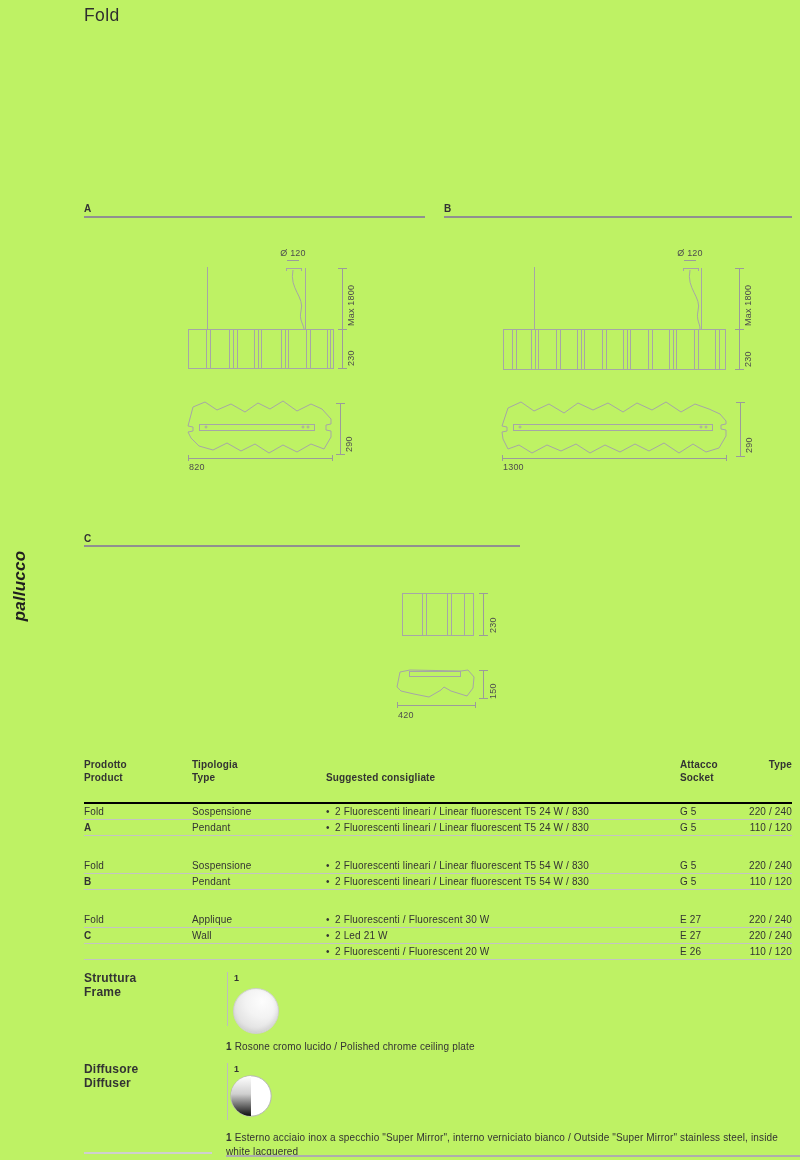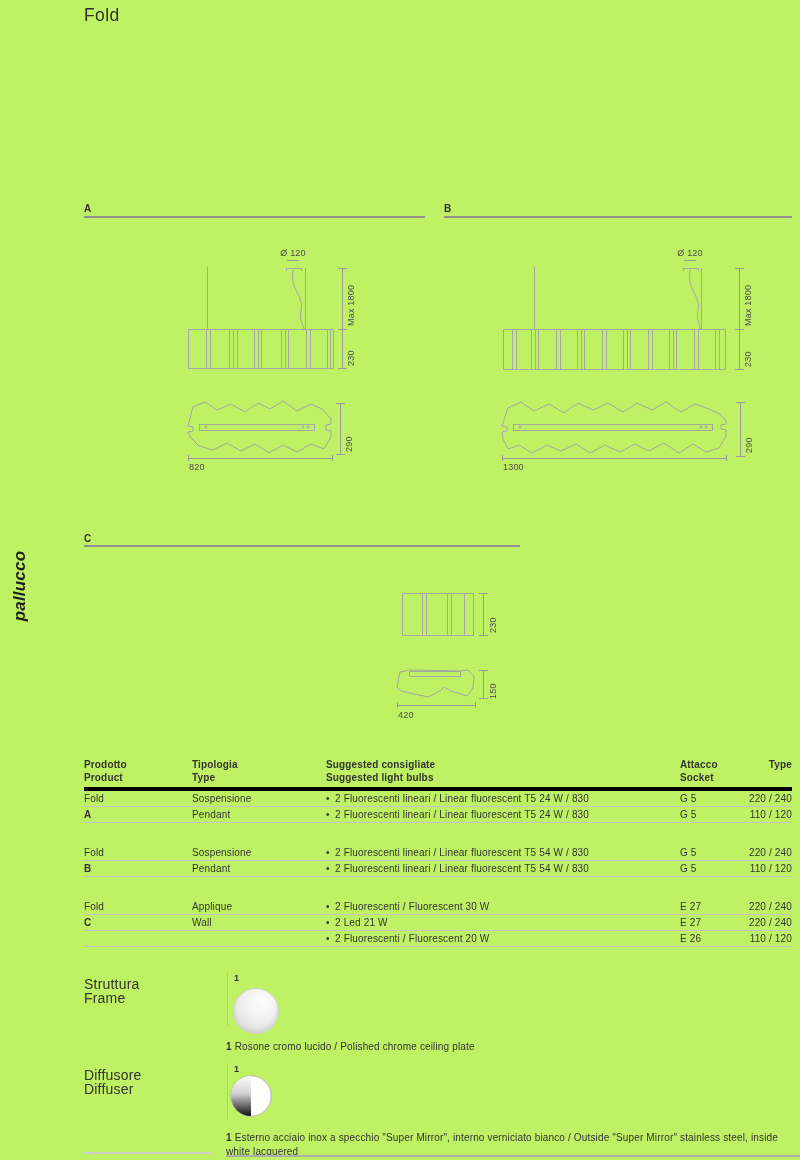--- a/index.html
+++ b/index.html
@@ -22,27 +22,27 @@
   
   .drawings{position:absolute;left:0;top:0;width:800px;height:760px;}
   .drawings text{font-family:"Liberation Sans","DejaVu Sans",sans-serif;font-size:9px;fill:#4d4d4d;letter-spacing:.2px;}
   .stk{stroke:#a6a6a6;stroke-width:1;fill:none;}
   .stkc{stroke:#a6a6a6;stroke-width:1;fill:none;shape-rendering:crispEdges;}
   .dim{stroke:#9b9b9b;stroke-width:1;fill:none;shape-rendering:crispEdges;}
   
   .spec{position:absolute;left:84px;top:758px;width:708px;font-size:10px;letter-spacing:.15px;color:#333;}
   .trow{display:flex;align-items:flex-end;}
   .c1{width:108px;} .c2{width:134px;} .c3{width:354px;} .c4{width:57px;} .c5{width:55px;text-align:right;}
-  .thead{padding-bottom:3px;border-bottom:4px solid #000000;font-weight:700;line-height:13px;}
+  .thead{padding-bottom:18px;border-bottom:2px solid #000000;font-weight:700;line-height:13px;}
   .row{height:15px;line-height:15px;border-bottom:1px solid #c3c3c3;white-space:nowrap;}
   .group{margin-top:22px;}
   .strong{font-weight:700;}
   .bullet{display:inline-block;width:9px;}
   
-  .blk-label{position:absolute;left:84px;font-size:14px;font-weight:400;line-height:13.5px;letter-spacing:.2px;color:#333;margin-top:6px;}
+  .blk-label{position:absolute;left:84px;font-size:12px;font-weight:700;line-height:13.5px;letter-spacing:.2px;color:#333;}
   .vrule{position:absolute;left:227px;width:1px;background:#bdbdbd;}
   .item-num{position:absolute;left:234px;font-size:9px;font-weight:700;color:#333;}
   .chrome-circle{
     position:absolute;left:233px;top:988px;width:44px;height:44px;border-radius:50%;
     background:radial-gradient(circle at 64% 28%, #fdfdfd 0%, #f3f3f3 38%, #e3e3e3 68%, #d3d3d3 100%);
     border:1px solid #cfcfcf;box-shadow:inset -1px -2px 4px rgba(0,0,0,.08);
   }
   .caption{position:absolute;left:226px;font-size:10px;letter-spacing:.15px;color:#333;line-height:14px;}
   .cap-num{font-weight:700;}
   .bottom-rule-left{position:absolute;left:84px;top:1152px;width:128px;height:2px;background:#cfcfcf;}
@@ -210,21 +210,20 @@
       <div class="c1">
         <div>Prodotto</div>
           <div>Product</div>
       </div>
       <div class="c2">
         <div>Tipologia</div>
           <div>Type</div>
       </div>
       <div class="c3">
         <div>Suggested consigliate</div>
-          <div>Suggested light bulbs</div>
       </div>
       <div class="c4">
         <div>Attacco</div>
           <div>Socket</div>
       </div>
       <div class="c5">
         <div>Type</div>
           <div>&nbsp;</div>
       </div>
     </div>

